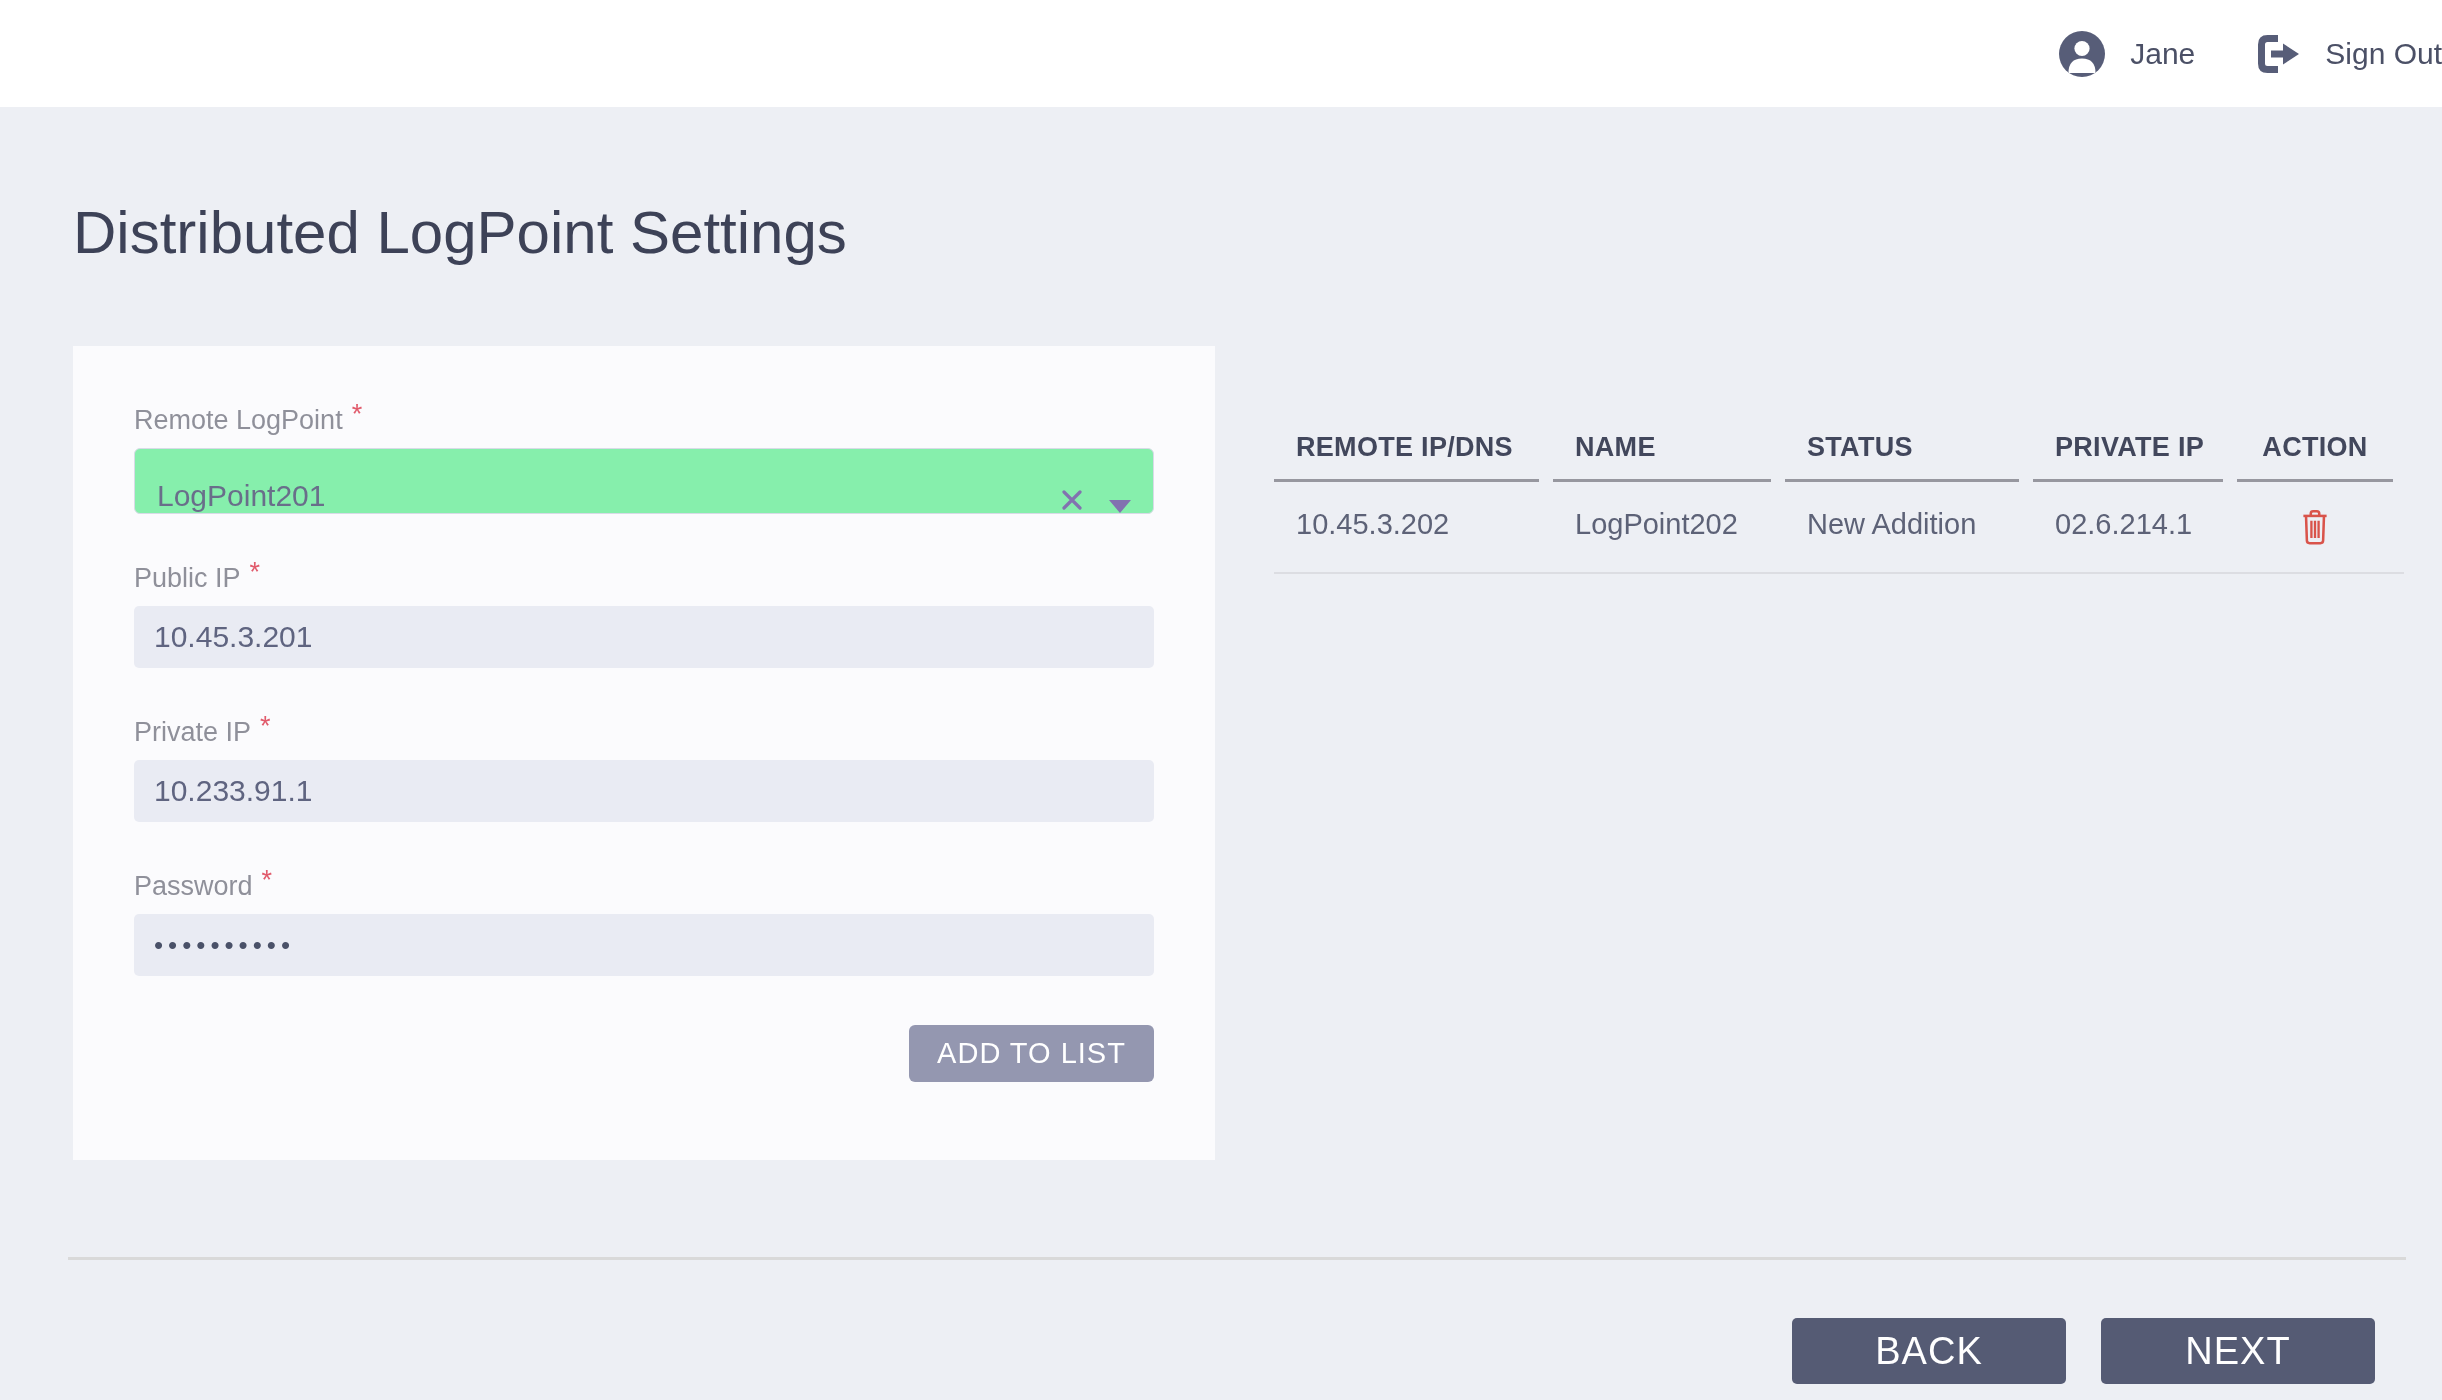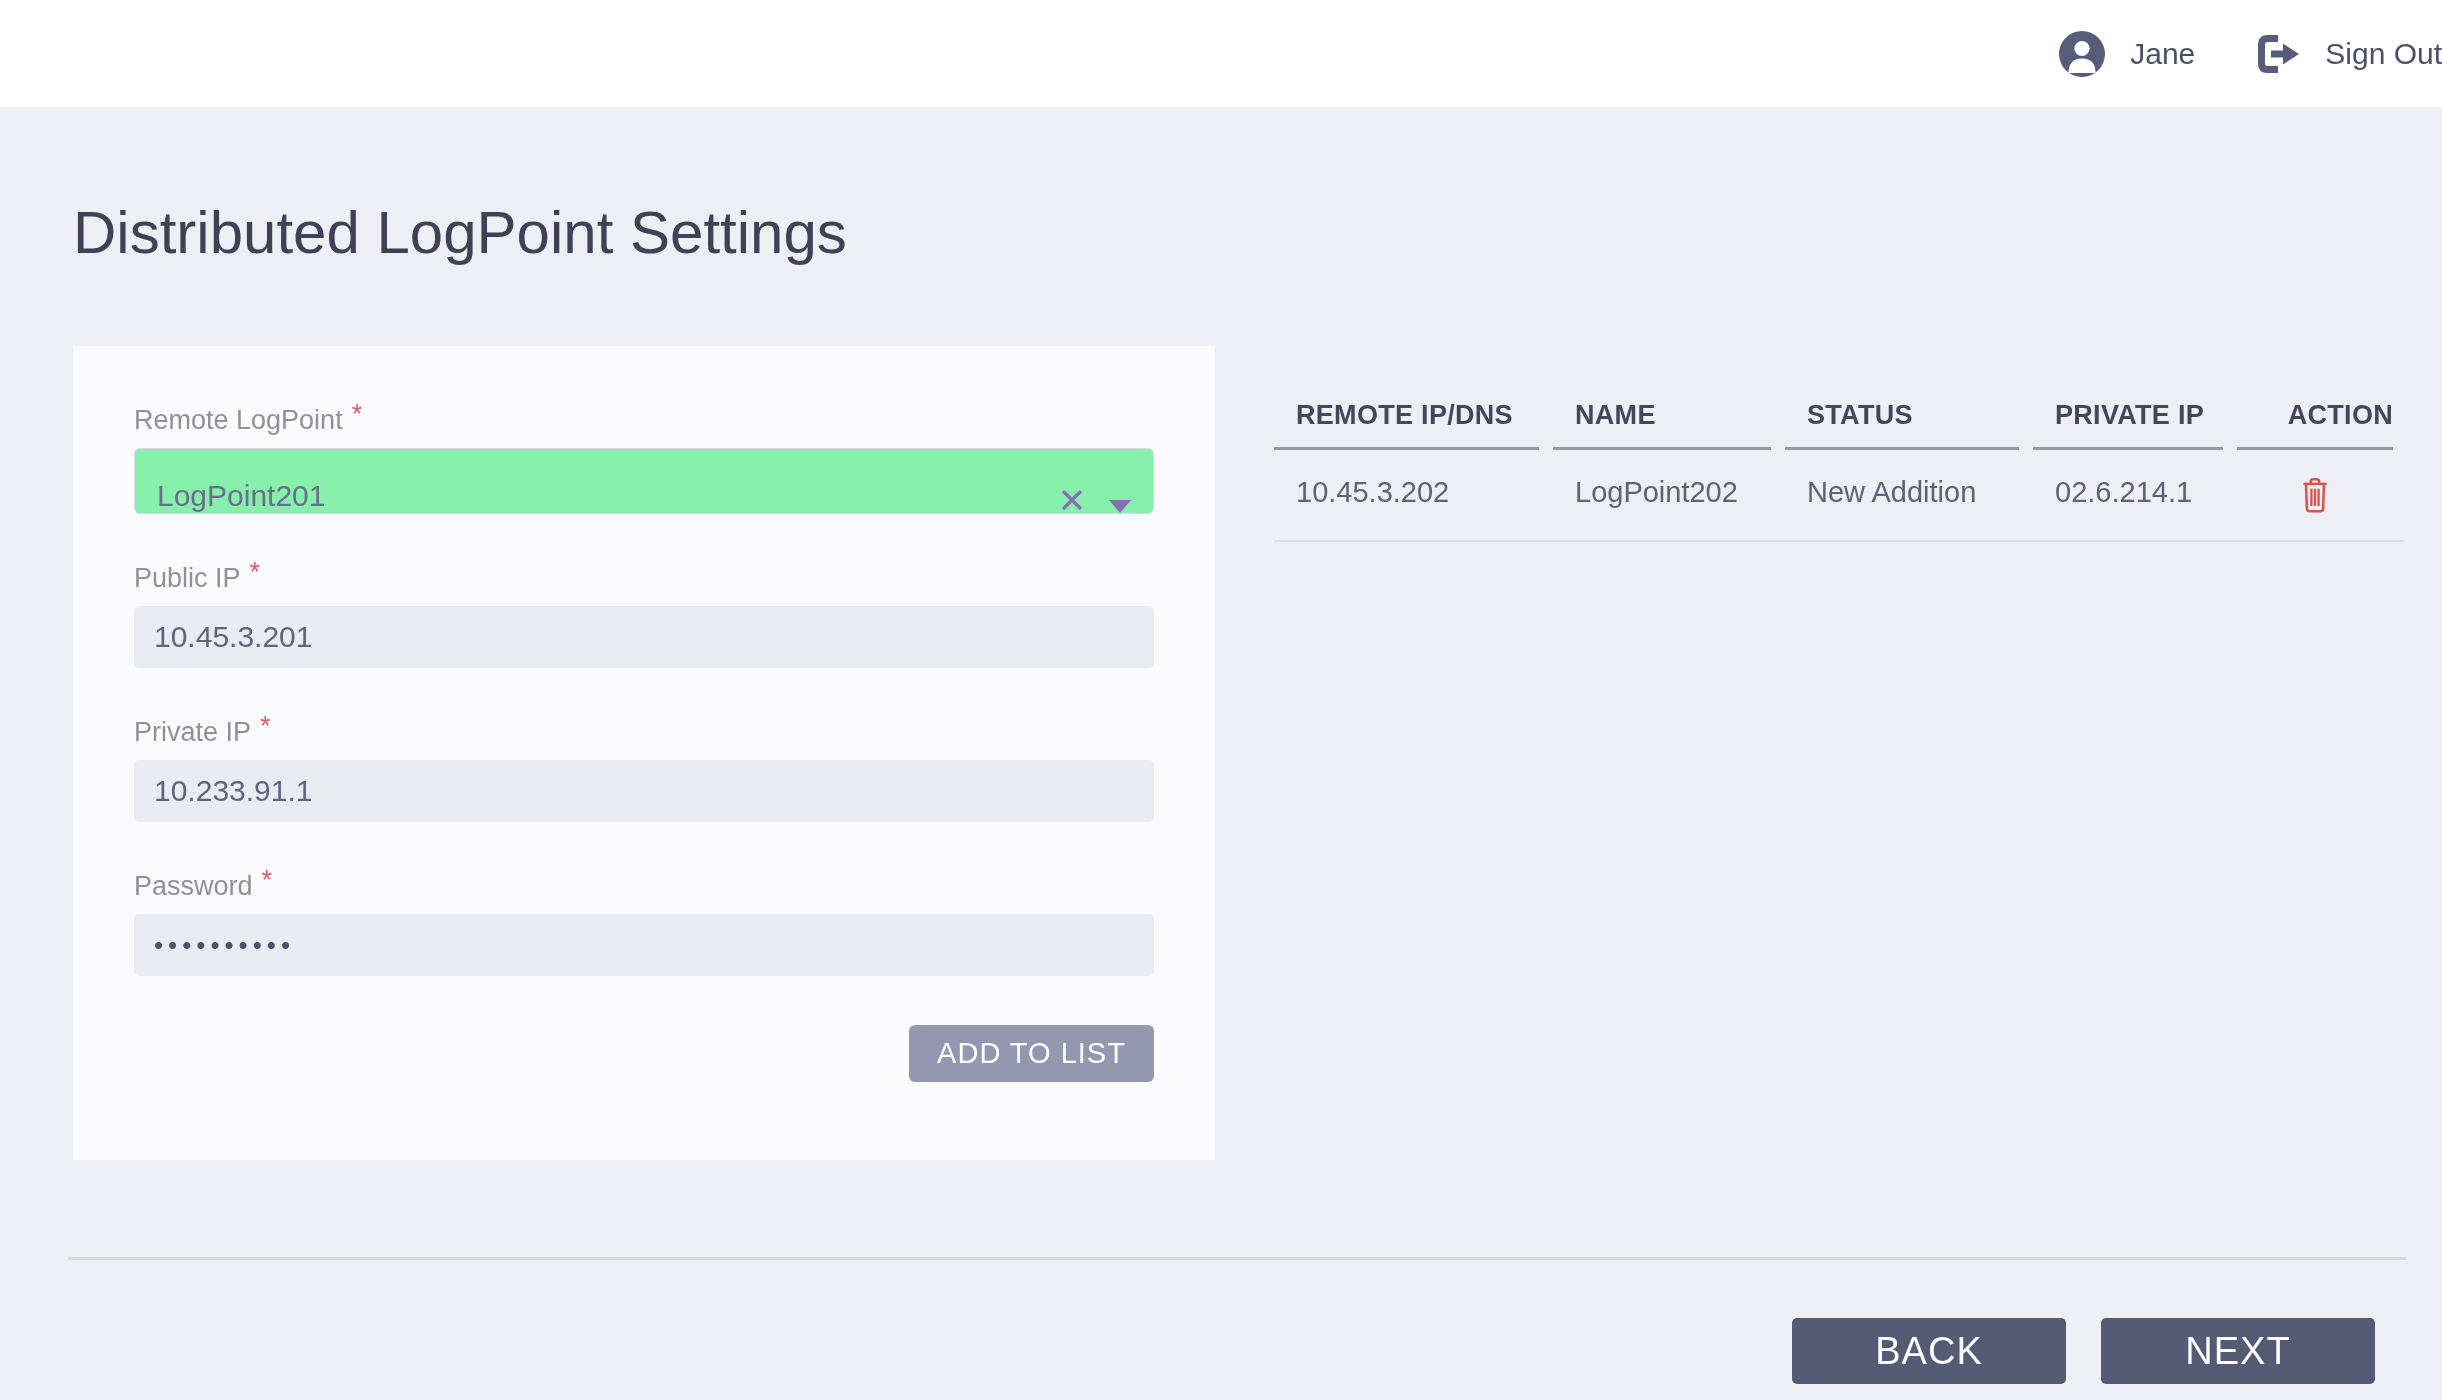--- a/index.html
+++ b/index.html
@@ -57,23 +57,23 @@
     border:none;border-radius:6px;font-size:29px;letter-spacing:1px;
     font-family:"Liberation Sans",sans-serif;cursor:pointer;
   }
   
   .lp-table{position:absolute;left:1274px;top:400px;width:1130px;}
   .lp-thead,.lp-trow{
     display:grid;grid-template-columns:265px 218px 234px 190px 156px;column-gap:14px;
   }
   .lp-th{
     font-size:27px;font-weight:700;color:#42475c;letter-spacing:0.3px;
-    padding:0 0 16px 22px;border-bottom:3px solid #97979f;box-sizing:border-box;
+    padding:0 0 16px 22px;border-bottom:3px solid #97979f;box-sizing:border-box;margin-top:32px;
   }
-  .lp-th.action-col{text-align:right;padding-left:0;}
+  .lp-th.action-col{text-align:center;padding-left:0;}
   .lp-trow{border-bottom:2px solid #dcdde2;}
   .lp-td{font-size:29px;color:#5d6277;padding:26px 0 26px 22px;}
   .lp-td.action-col{display:flex;align-items:center;justify-content:center;padding-left:0;cursor:pointer;}
   
   .footer-divider{position:absolute;left:68px;top:1257px;width:2338px;height:3px;background:#d9d9d9;}
   .footer-actions{position:absolute;top:1318px;right:67px;display:flex;gap:35px;}
   .footer-btn{
     width:274px;height:66px;background:#555b74;color:#ffffff;border:none;border-radius:5px;
     font-size:38px;letter-spacing:1px;font-family:"Liberation Sans",sans-serif;cursor:pointer;
   }

